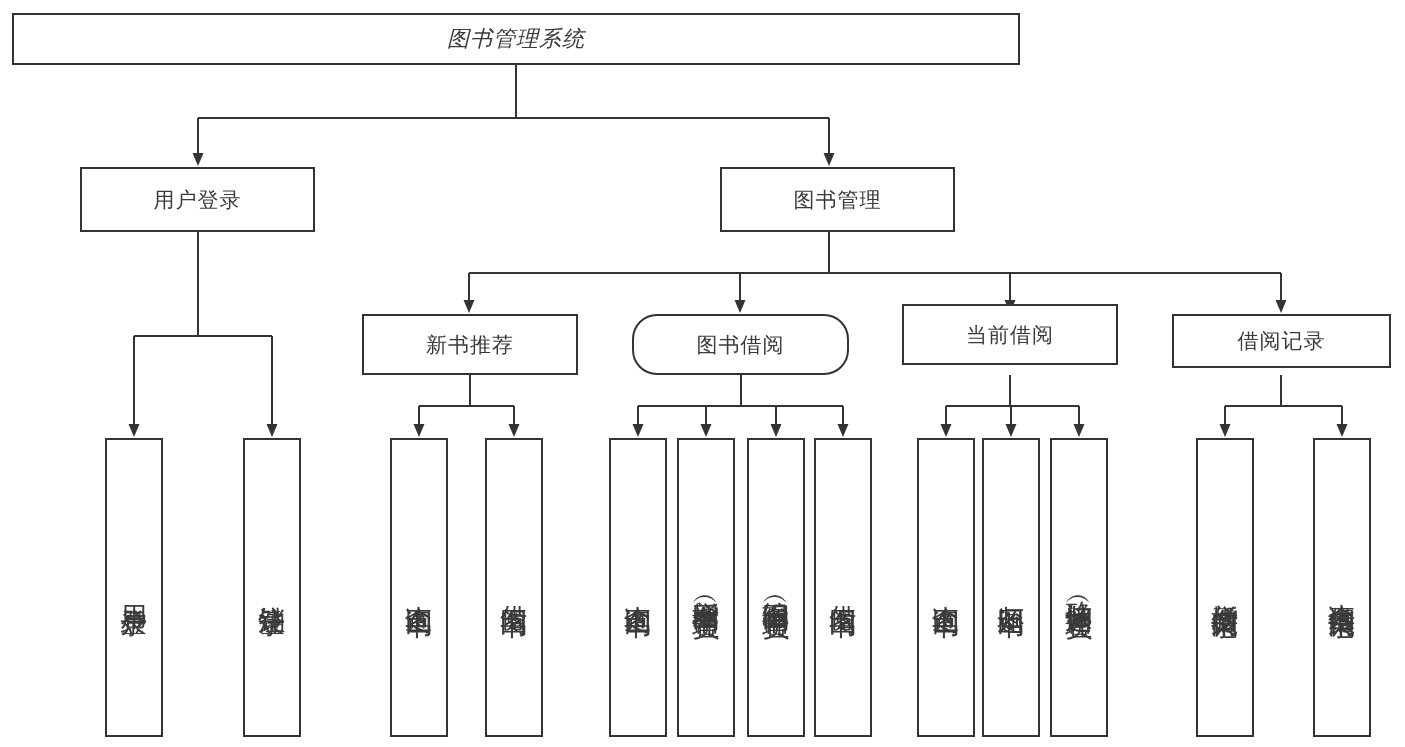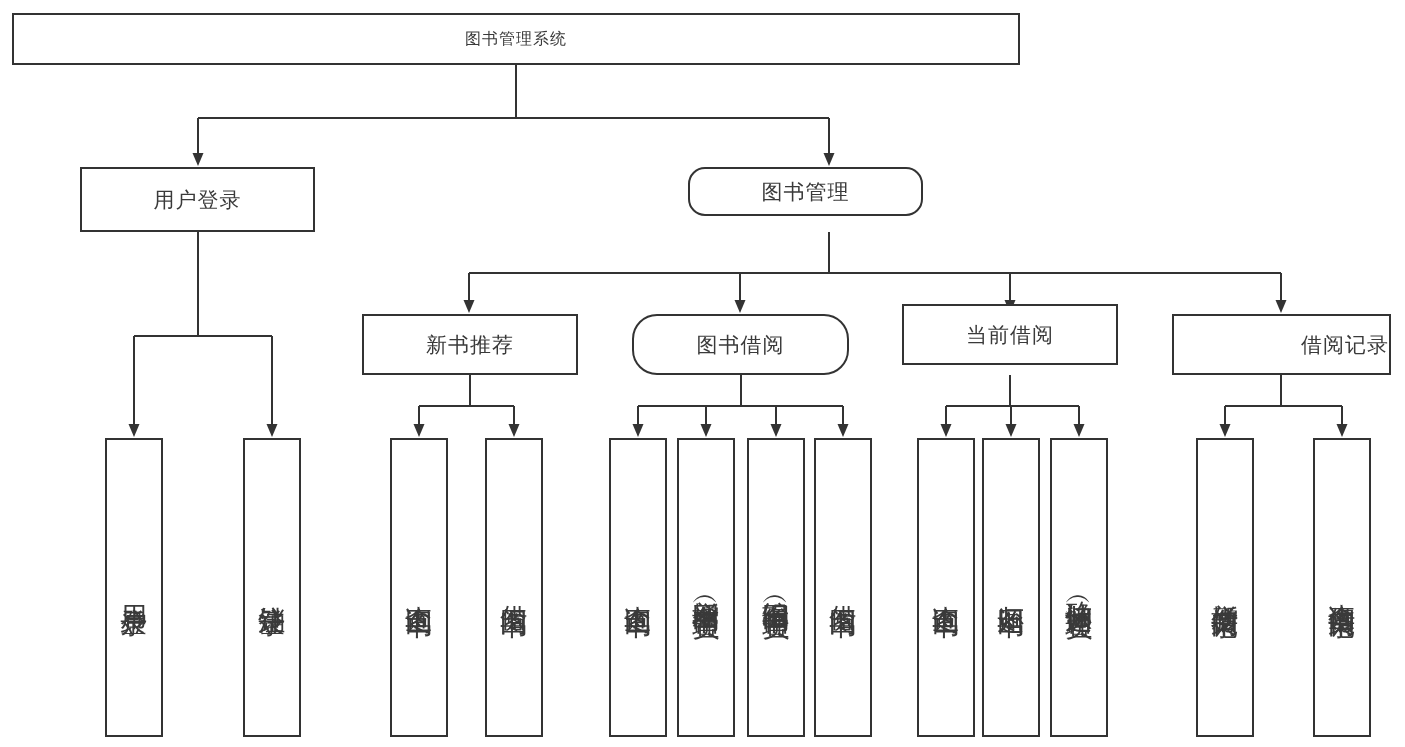--- a/index.html
+++ b/index.html
@@ -27,21 +27,21 @@
   }
   .node {
     position: absolute;
     border: 2px solid var(--line);
     background: #fff;
     display: flex;
     align-items: center;
     justify-content: center;
     color: var(--text);
   }
-  .node-root  { font-size: 16px; letter-spacing: 1px; }
+  .node-root  { font-size: 22px; letter-spacing: 1px; font-style: italic; }
   .node-h     { font-size: 21px; letter-spacing: 1px; }
   .node-v     { font-size: 27px; }
   .node-v .vtext {
     writing-mode: vertical-rl;
     letter-spacing: 2px;
     line-height: 1.1;
     max-height: 286px;
   }
   .watermark {
     position: absolute;
@@ -101,34 +101,34 @@
     </g>
   </svg>
 
   <div class="node node-root" style="left:12px; top:13px; width:1008px; height:52px;">
     <span>图书管理系统</span>
   </div>
 
   <div class="node node-h" style="left:80px; top:167px; width:235px; height:65px;">
     <span>用户登录</span>
   </div>
-  <div class="node node-h" style="left:688px; top:167px; width:235px; height:49px;border-radius:17px;">
+  <div class="node node-h" style="left:720px; top:167px; width:235px; height:65px;">
     <span>图书管理</span>
   </div>
 
   <div class="node node-h" style="left:362px; top:314px; width:216px; height:61px;align-items:center;">
     <span>新书推荐</span>
   </div>
   <div class="node node-h" style="left:632px; top:314px; width:217px; height:61px;border-radius:25px;">
     <span>图书借阅</span>
   </div>
   <div class="node node-h" style="left:902px; top:304px; width:216px; height:61px;">
     <span>当前借阅</span>
   </div>
-  <div class="node node-h" style="left:1172px; top:314px; width:219px; height:61px;justify-content:flex-end;">
+  <div class="node node-h" style="left:1172px; top:314px; width:219px; height:54px;">
     <span>借阅记录</span>
   </div>
 
   <div class="node node-v" style="left:105px; top:438px; width:58px; height:299px;">
     <span class="vtext">用户登录</span>
   </div>
   <div class="node node-v" style="left:243px; top:438px; width:58px; height:299px;">
     <span class="vtext">注销登录</span>
   </div>
 

